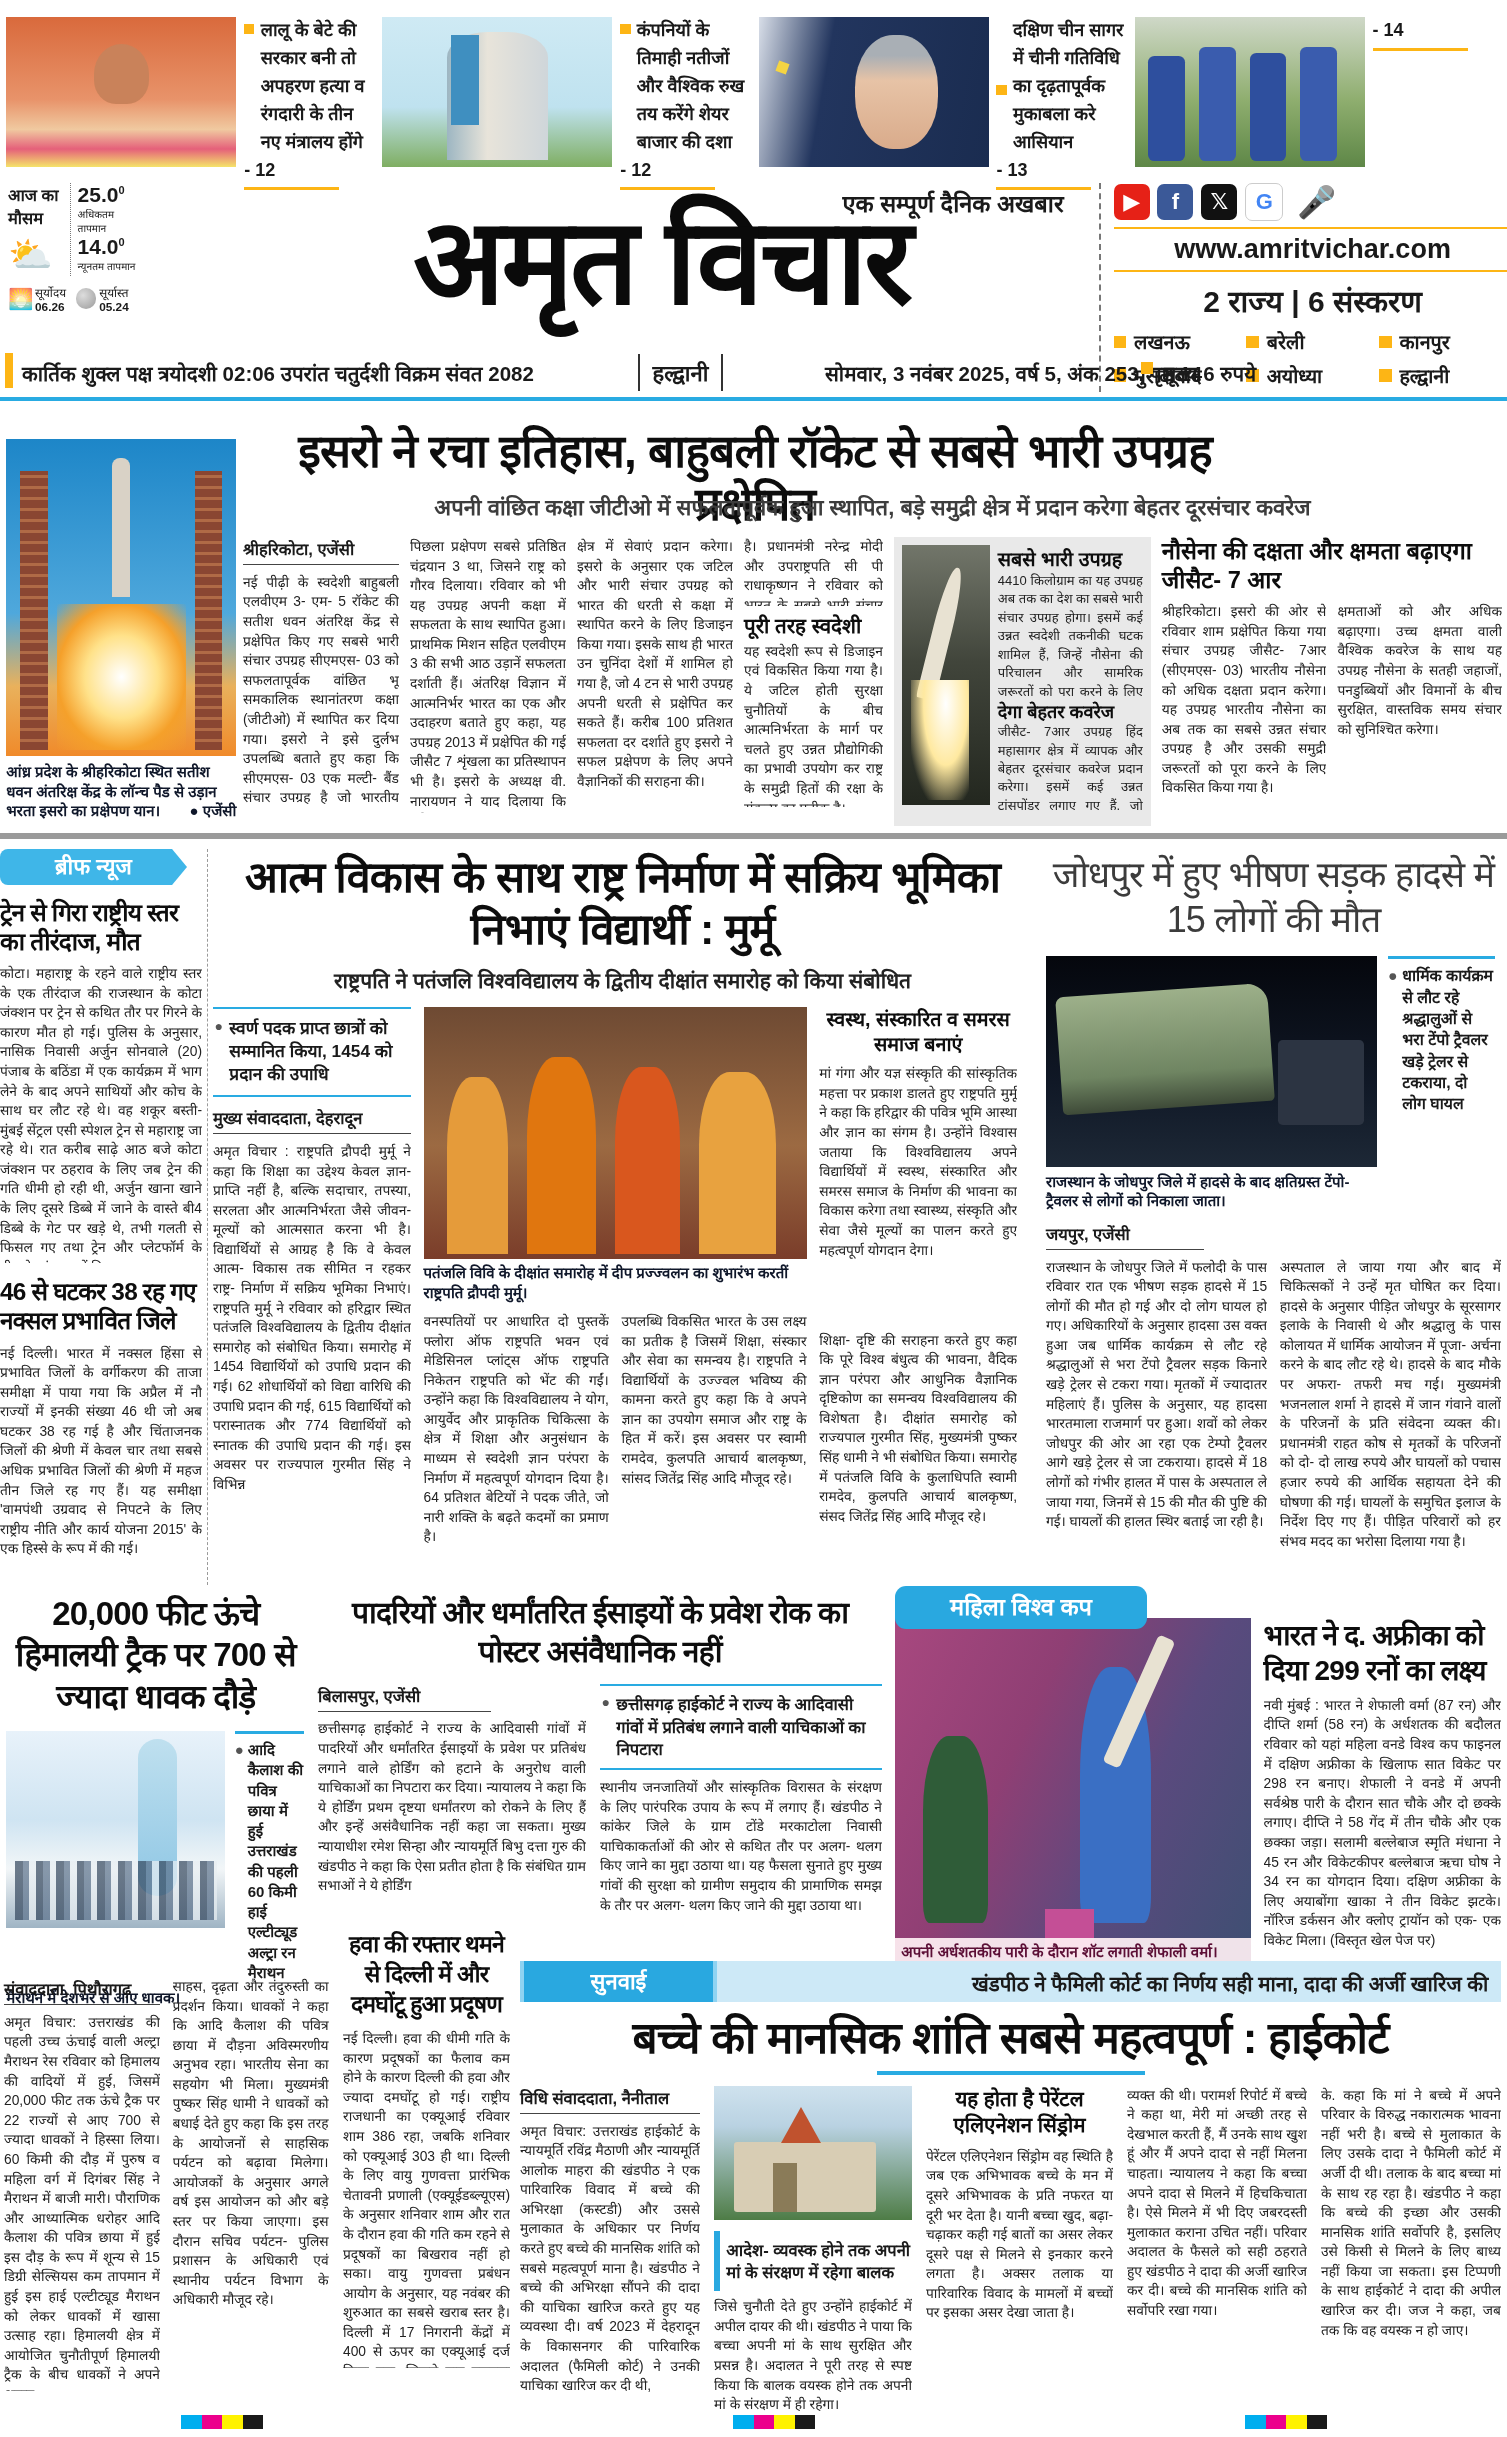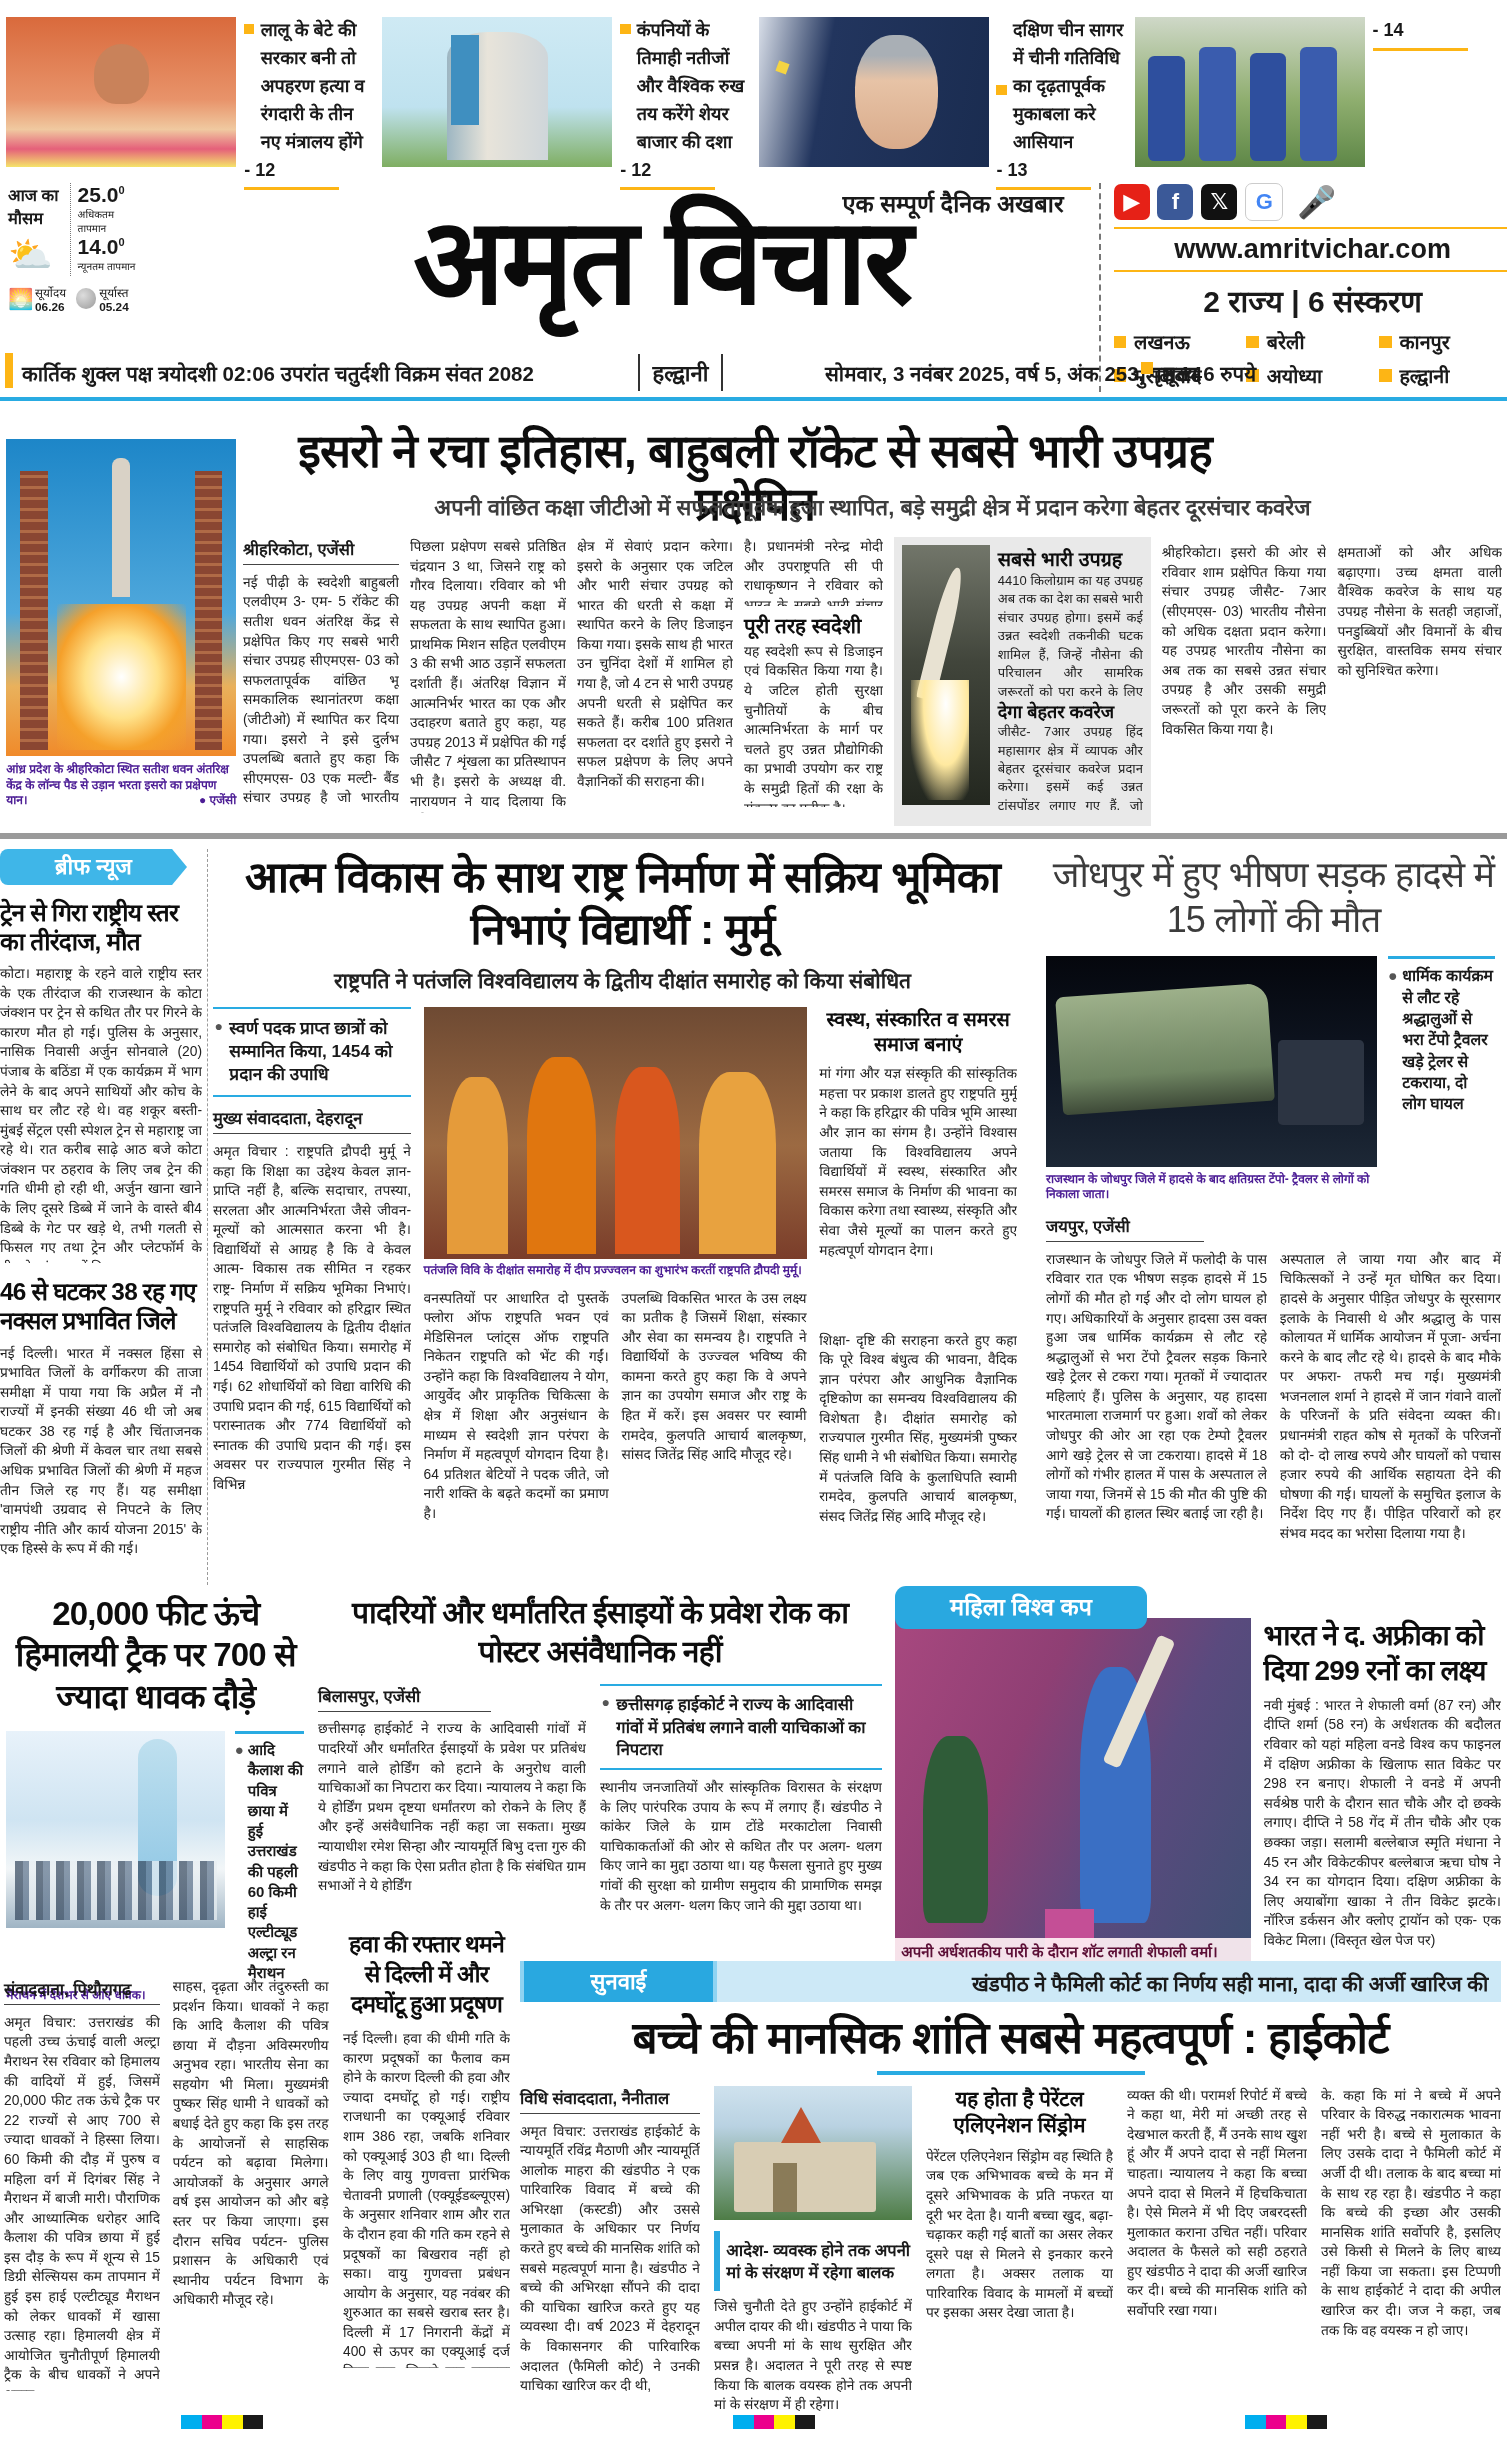--- a/index.html
+++ b/index.html
@@ -5,21 +5,21 @@
   html,body{margin:0;padding:0;background:#e8e8e8;}
   #page{position:relative;width:1508px;height:2438px;background:#ffffff;overflow:hidden;
         font-family:"Liberation Sans","DejaVu Sans",sans-serif;color:#1a1a1a;}
   .abs{position:absolute;}
   .b{font-weight:bold;}
   .body-txt{font-size:13.8px;line-height:1.42;text-align:justify;overflow:hidden;color:#222;}
   .byline{font-size:16.5px;font-weight:bold;border-bottom:1.6px solid #444;padding-bottom:4px;margin-bottom:7.9px;}
   .bullet{display:inline-block;width:10.2px;height:10.2px;background:#fdb515;margin-right:6.3px;flex:none;margin-top:6.3px;}
   .cyan-rule{height:3.2px;background:#29abe2;}
   .photo{position:relative;overflow:hidden;}
-  .caption{font-size:12px;font-weight:bold;line-height:1.3;color:#4c1d95;}
+  .caption{font-size:15px;font-weight:bold;line-height:1.3;color:#0f172a;}
   
   .teaser{display:flex;gap:7.9px;width:369px;}
   .teaser .ph{width:230px;height:150px;flex:none;}
   .teaser .tx{flex:1;font-size:18px;font-weight:bold;line-height:1.55;}
   .teaser .pg{font-size:18px;font-weight:bold;border-bottom:3.2px solid #fdb515;display:inline-block;padding-bottom:2.4px;min-width:95px;}
   
   .soc{width:36px;height:36px;border-radius:7px;display:inline-flex;align-items:center;justify-content:center;
        font-size:22px;font-weight:bold;color:#fff;margin-right:7.9px;vertical-align:middle;}
   .ed-item{display:flex;align-items:center;font-size:19.7px;font-weight:bold;margin:3.2px 0;}
   .ed-item .sq{width:12.6px;height:12.6px;background:#fdb515;margin-right:7.9px;flex:none;}
@@ -203,20 +203,21 @@
         </div>
         <div>
           <div class="boxhead" style="font-size:19.7px;">सबसे भारी उपग्रह</div>
           <div class="body-txt" style="height:124px;font-size:13px;">4410 किलोग्राम का यह उपग्रह अब तक का देश का सबसे भारी संचार उपग्रह होगा। इसमें कई उन्नत स्वदेशी तकनीकी घटक शामिल हैं, जिन्हें नौसेना की परिचालन और सामरिक जरूरतों को पूरा करने के लिए विकसित किया गया है।</div>
           <div class="boxhead" style="font-size:18px;margin-top:3.2px;">देगा बेहतर कवरेज</div>
           <div class="body-txt" style="height:87px;font-size:13px;">जीसैट- 7आर उपग्रह हिंद महासागर क्षेत्र में व्यापक और बेहतर दूरसंचार कवरेज प्रदान करेगा। इसमें कई उन्नत ट्रांसपोंडर लगाए गए हैं, जो विभिन्न संचार बैंडों पर काम करते हैं और कई वीडियो लिंक सपोर्ट करने में सक्षम हैं।</div>
         </div>
       </div>
 
       <div style="flex:1;">
+        <div class="boxhead" style="font-size:23.6px;line-height:1.25;">नौसेना की दक्षता और क्षमता बढ़ाएगा जीसैट- 7 आर</div>
         <div style="display:flex;gap:11px;margin-top:6.3px;">
           <div class="body-txt" style="flex:1;height:219px;">श्रीहरिकोटा। इसरो की ओर से रविवार शाम प्रक्षेपित किया गया संचार उपग्रह जीसैट- 7आर (सीएमएस- 03) भारतीय नौसेना को अधिक दक्षता प्रदान करेगा। यह उपग्रह भारतीय नौसेना का अब तक का सबसे उन्नत संचार उपग्रह है और उसकी समुद्री जरूरतों को पूरा करने के लिए विकसित किया गया है।</div>
           <div class="body-txt" style="flex:1;height:219px;">क्षमताओं को और अधिक बढ़ाएगा। उच्च क्षमता वाली वैश्विक कवरेज के साथ यह उपग्रह नौसेना के सतही जहाजों, पनडुब्बियों और विमानों के बीच सुरक्षित, वास्तविक समय संचार को सुनिश्चित करेगा।</div>
         </div>
       </div>
     </div>
   </div>
 
   <div class="abs" style="left:0;top:833px;width:1508px;height:5.5px;background:#9a9a9a;"></div>
 

